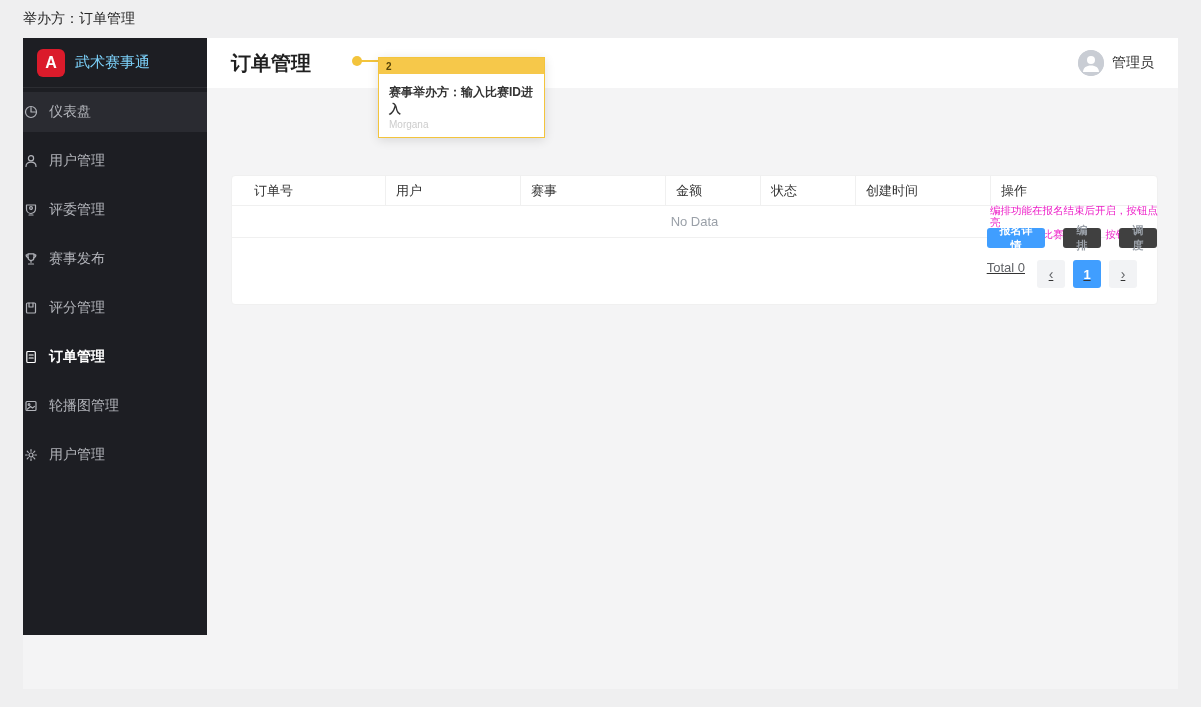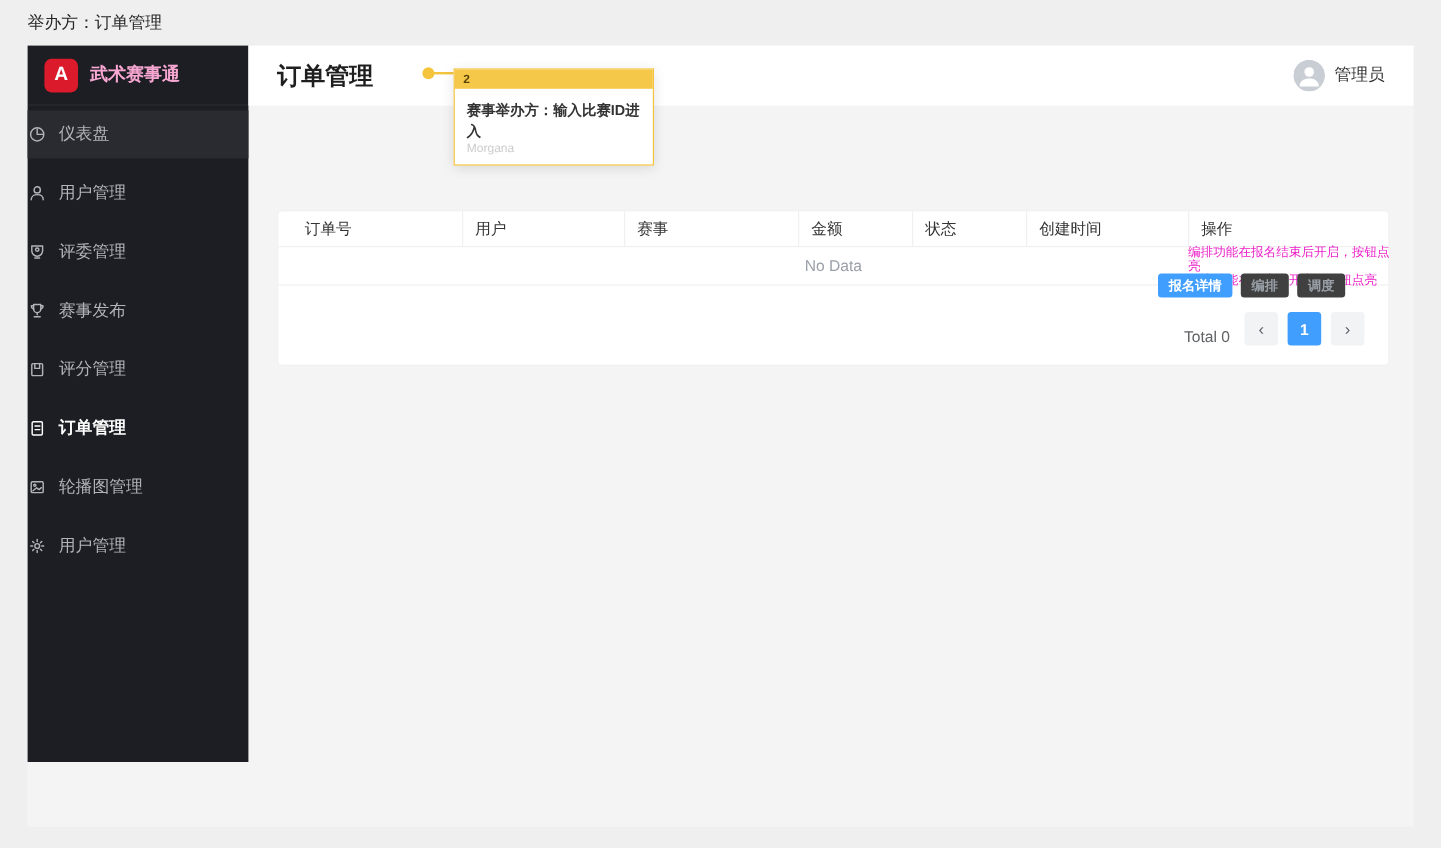--- a/index.html
+++ b/index.html
@@ -12,21 +12,21 @@
     overflow:hidden;
   }
   .top-label { position:absolute; left:23px; top:10px; font-size:14px; color:#262626; }
 
   .window { position:absolute; left:23px; top:38px; width:1155px; height:651px; background:#f4f4f5; }
 
   
   .sidebar { position:absolute; left:0; top:0; width:184px; height:597px; background:#1d1e23; }
   .logo-row { height:50px; display:flex; align-items:center; padding-left:14px; border-bottom:1px solid rgba(255,255,255,0.07); }
   .logo-badge { width:28px; height:28px; background:#db1b2b; border-radius:6px; color:#fff; font-weight:bold; font-size:16px; display:flex; align-items:center; justify-content:center; }
-  .logo-title { margin-left:10px; color:#f9a8d4; font-weight:bold; font-size:15px; }
+  .logo-title { margin-left:10px; color:#7dd3fc; font-weight:normal; font-size:15px; }
   .menu { padding-top:4px; }
   .side-item { height:40px; margin-bottom:9px; display:flex; align-items:center; color:#b2b4ba; font-size:14px; cursor:pointer; }
   .side-item .sicon { width:16px; height:16px; margin-right:10px; display:flex; align-items:center; }
   .side-item.hl { background:#2a2b31; }
   .side-item.active { color:#ffffff; font-weight:bold; }
   .sicon svg { stroke:currentColor; fill:none; stroke-width:1.2; stroke-linecap:round; stroke-linejoin:round; }
 
   
   .headband { position:absolute; left:184px; top:0; width:971px; height:50px; background:#ffffff; display:flex; align-items:center; justify-content:space-between; }
   .page-title { margin-left:24px; font-size:20px; font-weight:bold; color:#1f1f1f; }
@@ -45,26 +45,26 @@
   
   .card { position:absolute; left:208px; top:137px; width:927px; height:130px; background:#fff; border-radius:4px; border:1px solid #f0f0f0; }
   .thead { display:flex; height:30px; border-bottom:1px solid #f0f0f0; }
   .th { display:flex; align-items:center; padding-left:10px; font-size:13px; color:#333; font-weight:500; border-right:1px solid #f0f0f0; }
   .th:first-child { padding-left:22px; }
   .th:last-child { border-right:none; }
   .c1{width:154px;} .c2{width:135px;} .c3{width:145px;} .c4{width:95px;} .c5{width:95px;} .c6{width:135px;} .c7{flex:1;}
   .empty-row { height:32px; display:flex; align-items:center; justify-content:center; border-bottom:1px solid #f0f0f0; font-size:13px; color:#9aa0a8; }
 
   .note-overlay { position:absolute; left:758px; top:28px; width:168px; font-size:10.5px; line-height:12px; color:#ed1ec8; z-index:10; }
-  .btn-row { position:absolute; left:733px; top:52px; display:flex; gap:7px; z-index:10; }
+  .btn-row { position:absolute; left:755px; top:52px; display:flex; gap:18px; z-index:10; }
   .mini-btn { height:20px; padding:0 9px; border:none; border-radius:3px; font-size:11px; font-weight:bold; display:flex; align-items:center; cursor:pointer; font-family:inherit; }
   .mini-btn.primary { background:#409eff; color:#fff; }
   .mini-btn.disabled { background:#404040; color:#9aa0a8; cursor:not-allowed; }
 
-  .pager { position:absolute; right:20px; top:84px; display:flex; align-items:flex-end; gap:8px; }
+  .pager { position:absolute; right:20px; top:84px; display:flex; align-items:flex-start; gap:8px;text-decoration:underline; }
   .pager-total { font-size:13px; color:#606266; margin-right:4px; }
   .pg-btn { width:28px; height:28px; border-radius:3px; background:#f2f3f5; color:#606266; font-size:14px; display:flex; align-items:center; justify-content:center; cursor:pointer; border:none; font-family:inherit; }
   .pg-btn.current { background:#409eff; color:#fff; font-weight:bold; font-size:13px; }
 </style>
 </head>
 <body>
 
 <div class="top-label">举办方：订单管理</div>
 
 <div class="window">

